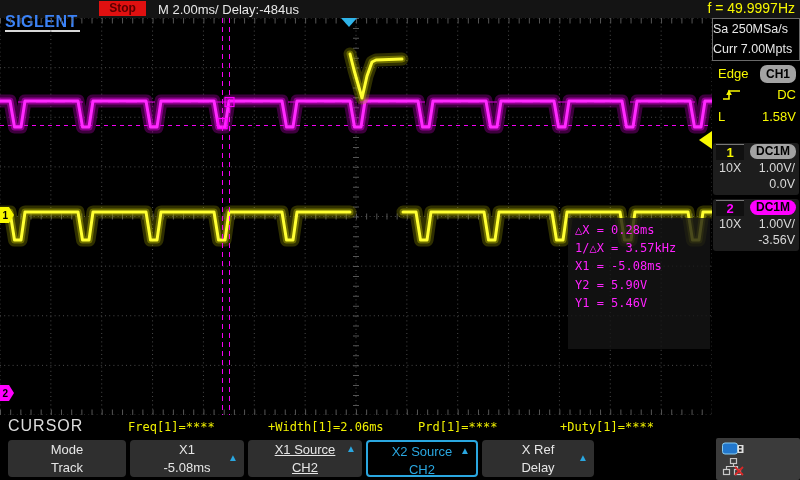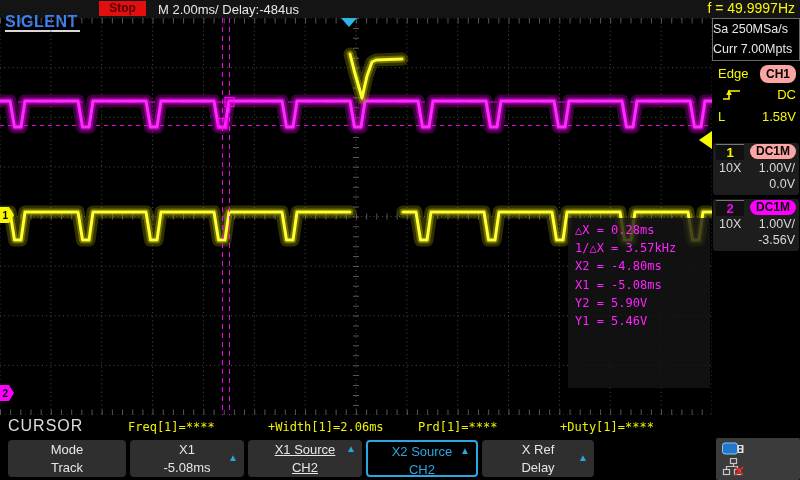--- a/index.html
+++ b/index.html
@@ -9,38 +9,38 @@
   .topbar{position:absolute;left:0;top:0;width:800px;height:18px;background:#141414;}
   .logo{position:absolute;left:5px;top:0px;color:#3b82f6;font-weight:bold;font-size:16px;
         letter-spacing:.5px;line-height:16px;border-bottom:2px solid #d8d8d8;padding:14px 2px 0 0;}
   .stopbadge{position:absolute;left:99px;top:1px;width:47px;height:15px;background:#e01010;
         color:#5a0000;font-weight:bold;font-size:12px;text-align:center;line-height:15px;}
   .tbtext{position:absolute;left:158px;top:2px;color:#e8e8e8;font-size:13px;}
   .freqtext{position:absolute;right:5px;top:0px;color:#f8f800;font-size:14px;}
   
   #wave{position:absolute;left:0;top:18px;}
   
-  .cursorbox{position:absolute;left:568px;top:218px;width:142px;height:170px;
+  .cursorbox{position:absolute;left:568px;top:218px;width:142px;height:131px;
         background:rgba(22,22,22,.78);color:#ff22ff;
         font-family:"DejaVu Sans Mono",monospace;font-size:12px;padding:3px 0 0 7px;
         box-sizing:border-box;z-index:5;}
   .cursorbox div{height:18.2px;line-height:18.2px;white-space:nowrap;}
   
   .sidebar{position:absolute;left:712px;top:18px;width:88px;height:397px;background:#000;
         color:#f8f800;font-size:13px;}
   .samplebox{position:absolute;left:0;top:0;width:86px;height:41px;border:1px solid #6a6a6a;
         color:#e8e8e8;text-align:left;}
   .samplebox div{height:20px;line-height:21px;font-size:12.5px;white-space:nowrap;}
   .trigrow{position:absolute;left:0;width:88px;height:18px;}
   .row-edge{top:47px;} .row-coup{top:68px;} .row-level{top:90px;}
   .trigrow .lft{position:absolute;left:6px;top:0;line-height:18px;}
   .trigrow .rgt{position:absolute;right:4px;top:0;line-height:18px;}
   .pill{display:inline-block;border-radius:8px;padding:0 6px;font-size:12px;font-weight:bold;
         line-height:15px;color:#000;}
-  .pill.y{background:#fca5a5;} .pill.m{background:#ff00ff;}
+  .pill.y{background:#a3a3a3;border-radius:7px;} .pill.m{background:#ff00ff;}
   .chbox{position:absolute;left:1px;width:86px;height:52px;background:#1d1d1d;border-radius:3px;}
   .chbox1{top:125px;} .chbox2{top:181px;}
   .chnum{position:absolute;left:3px;top:1px;width:28px;height:15px;background:#101010;
         border-top:1px solid #777;text-align:center;font-weight:bold;font-size:13px;line-height:16px;}
   .chnum.y{color:#f8f800;} .chnum.m{color:#ff00ff;}
   .chpill{position:absolute;right:3px;top:1px;}
   .chrow2{position:absolute;left:0;top:18px;width:100%;height:16px;color:#d8d8d8;font-size:12.5px;}
   .chrow2 .lft{position:absolute;left:6px;} .chrow2 .rgt{position:absolute;right:4px;}
   .chrow3{position:absolute;right:4px;top:34px;color:#d8d8d8;font-size:12.5px;}
   
@@ -124,21 +124,20 @@
       <text x="2.5" y="219" font-size="10" font-weight="bold" fill="#000" font-family="Liberation Sans, sans-serif">1</text>
       <polygon points="0,385 9,385 14,393 9,401 0,401" fill="#ff00ff"></polygon>
       <text x="2.5" y="397" font-size="10" font-weight="bold" fill="#000" font-family="Liberation Sans, sans-serif">2</text>
       <polygon points="712,131 712,149 699,140" fill="#f8f800"></polygon>
       <polygon points="341,18 357,18 349,27" fill="#2fb4e9"></polygon>
     </svg>
 
   <div class="cursorbox">
     <div>△X = 0.28ms</div>
     <div>1/△X = 3.57kHz</div>
-    <div>X2 = -4.80ms</div>
     <div>X1 = -5.08ms</div>
     <div>Y2 = 5.90V</div>
     <div>Y1 = 5.46V</div>
   </div>
 
   <div class="sidebar">
     <div class="samplebox">
       <div>Sa 250MSa/s</div>
       <div>Curr 7.00Mpts</div>
     </div>

